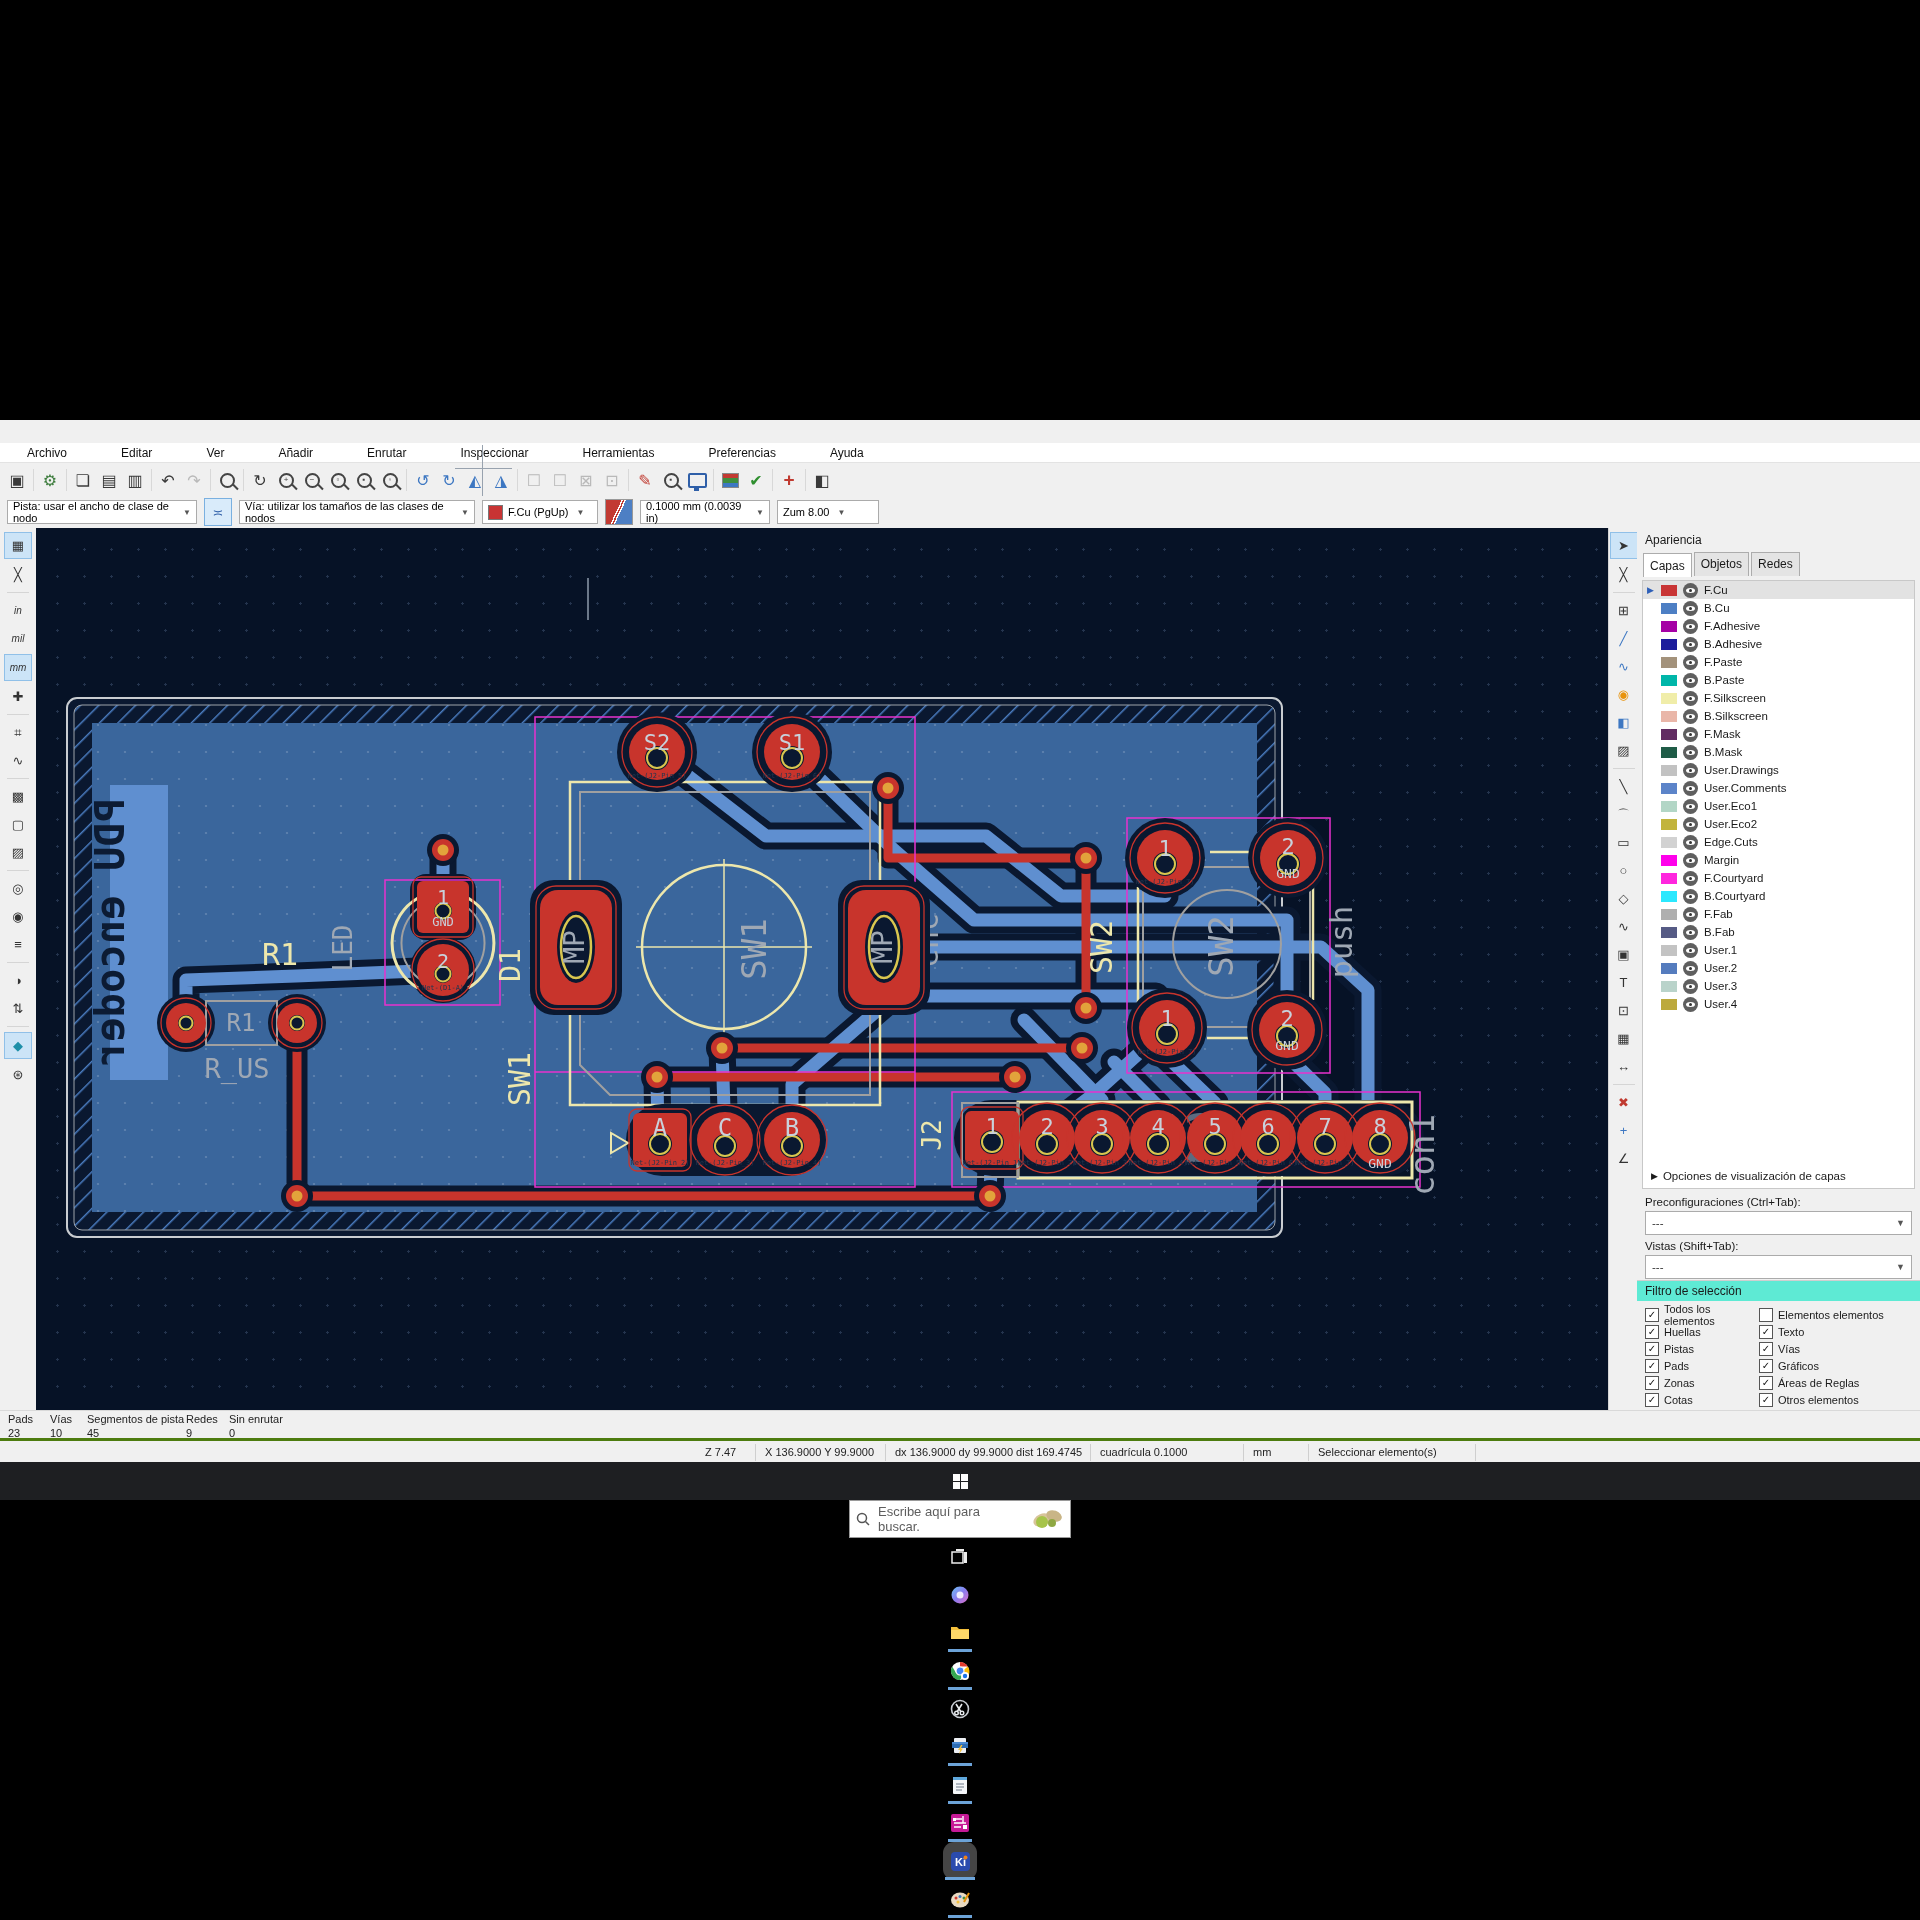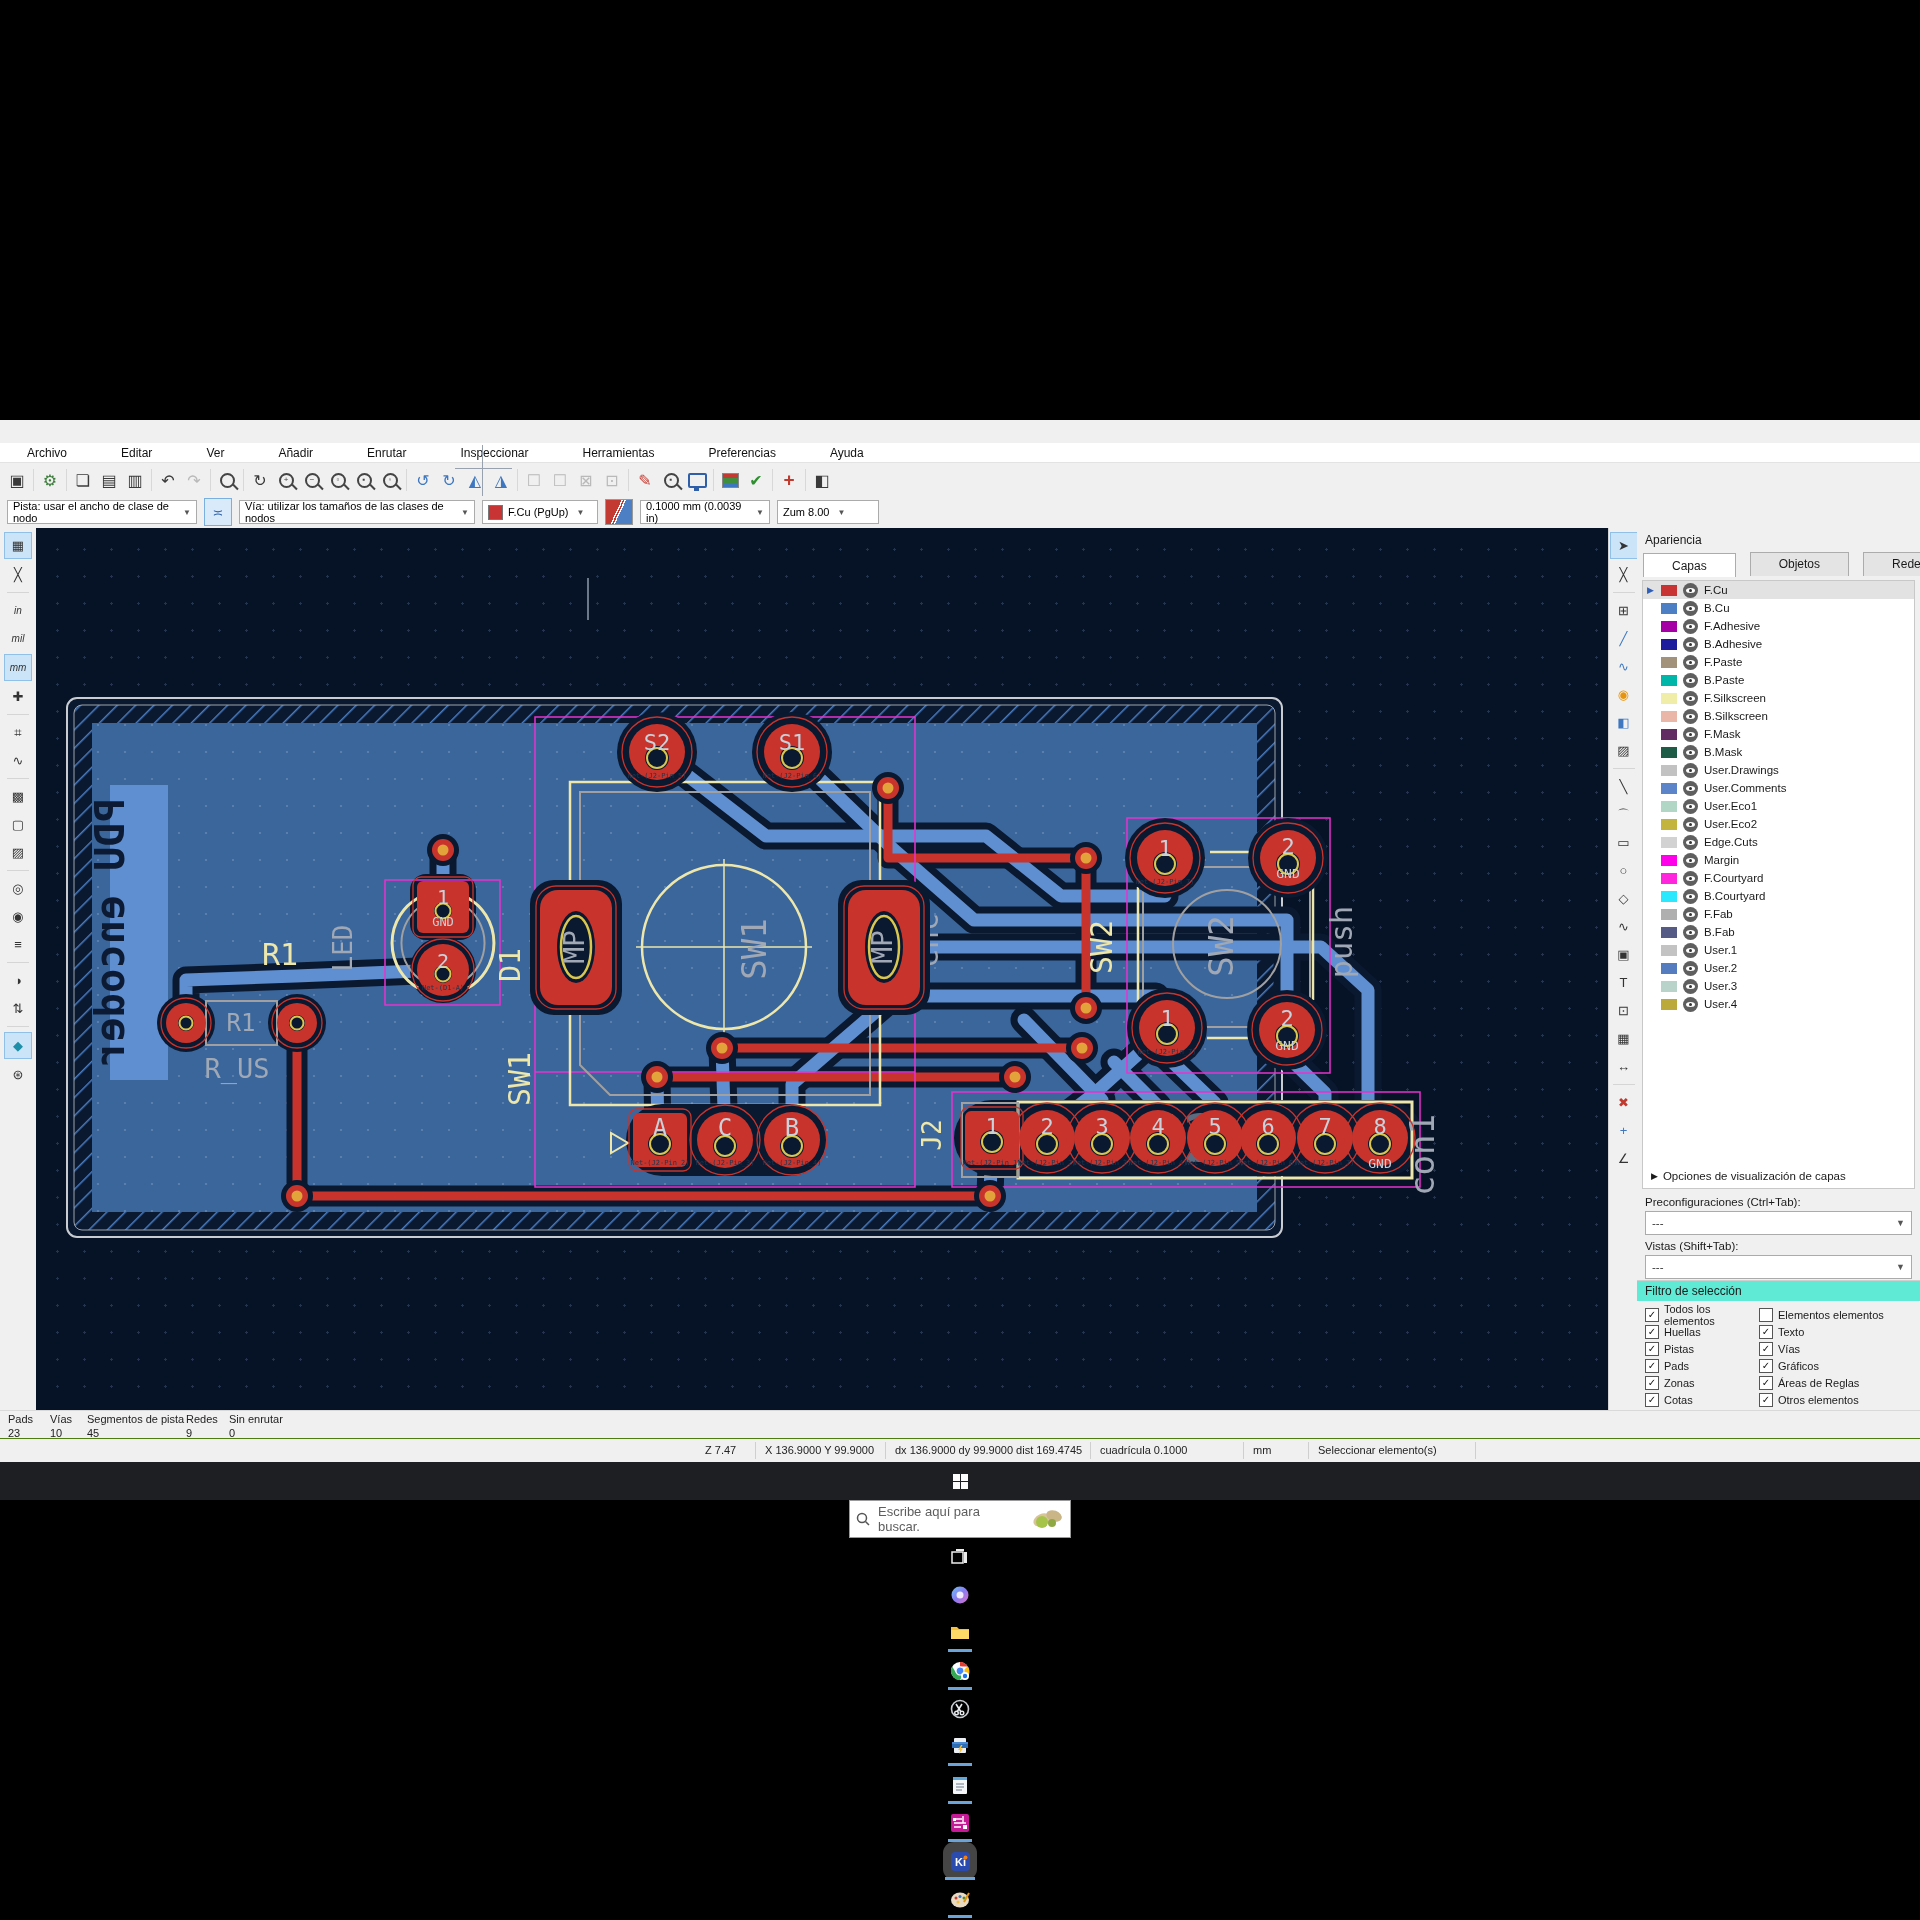--- a/index.html
+++ b/index.html
@@ -45,21 +45,21 @@
   .vi.unit{font-size:10px;font-style:italic;}
   .vsep{width:22px;height:1px;background:#D5D5D5;margin:2px 0;flex:none;}
   
   .canvas{position:absolute;left:36px;top:108px;width:1572px;height:882px;background:#061226;
     background-image:radial-gradient(#24344E 1.2px,rgba(0,0,0,0) 1.3px);background-size:27px 27px;background-position:8px 8px;}
   .xh{background:#98A2AE;position:absolute;z-index:5;}
   
   .panel{position:absolute;left:1637px;top:108px;width:283px;height:882px;background:#F0F0F0;font-size:11.5px;color:#1A1A1A;}
   .ptitle{padding:5px 8px;font-size:12px;}
   .ptabs{display:flex;padding-left:6px;font-size:12px;}
-  .ptab{padding:4px 28px;border:1px solid #ACACAC;border-bottom:none;background:#E4E4E4;margin-right:14px;}
+  .ptab{padding:4px 6px;border:1px solid #ACACAC;border-bottom:none;background:#E4E4E4;margin-right:2px;}
   .ptab.on{background:#FFF;position:relative;top:1px;padding-top:5px;}
   .llist{position:absolute;left:5px;right:5px;top:52px;height:584px;background:#FFF;border:1px solid #C8C8C8;overflow:hidden;}
   .lrow{display:flex;align-items:center;height:18px;padding-left:3px;gap:6px;}
   .lrow.sel{background:#E2E2E2;}
   .larr{width:9px;font-size:9px;color:#2D5FB8;text-align:center;}
   .sw{width:16px;height:11px;flex:none;}
   .eye{width:15px;height:15px;border-radius:50%;background:#5F5F5F;position:relative;flex:none;}
   .eye:before{content:"";position:absolute;left:3px;top:5px;width:9px;height:5px;background:#FFF;border-radius:50%;}
   .eye:after{content:"";position:absolute;left:6px;top:6.5px;width:3px;height:3px;background:#333;border-radius:50%;}
   .loptions{position:absolute;left:5px;right:5px;top:636px;height:24px;background:#FFF;border:1px solid #C8C8C8;border-top:none;display:flex;align-items:center;padding-left:8px;gap:5px;}
@@ -69,21 +69,21 @@
   .fheader{position:absolute;left:0;right:0;top:752px;height:20px;background:#5eead4;border-top:1px solid #CFCFCF;display:flex;align-items:center;padding-left:8px;font-size:12px;}
   .fcols{position:absolute;top:780px;left:8px;right:2px;display:flex;font-size:11px;}
   .fcol{display:flex;flex-direction:column;gap:4px;}
   .fcol.c1{width:108px;margin-right:6px;}
   .frow{display:flex;align-items:center;gap:5px;height:13px;}
   .cb{width:12px;height:12px;border:1px solid #555;background:#FFF;font-size:10px;line-height:11px;text-align:center;color:#111;flex:none;}
   
   .status1{position:absolute;left:0;right:0;top:990px;height:28px;background:#F0F0F0;border-top:1px solid #D9D9D9;font-size:11px;color:#222;}
   .sfield{position:absolute;top:2px;}
   .sfield .v{display:block;margin-top:2px;}
-  .status2{position:absolute;left:0;right:0;top:1018px;height:24px;background:#F0F0F0;border-top:1px solid #4d7c0f;font-size:11px;color:#222;}
+  .status2{position:absolute;left:0;right:0;top:1018px;height:24px;background:#F0F0F0;border-top:3px solid #4d7c0f;font-size:11px;color:#222;}
   .s2f{position:absolute;top:5px;}
   .s2sep{position:absolute;top:3px;width:1px;height:17px;background:#CFCFCF;}
   
   .taskbar{position:absolute;left:0;top:1042px;width:1920px;height:38px;background:#1E1F22;display:flex;align-items:center;flex-direction:column;}
   .startbtn{width:48px;height:38px;display:flex;align-items:center;justify-content:center;flex:none;}
   .winlogo{display:grid;grid-template-columns:7px 7px;grid-template-rows:7px 7px;gap:1px;}
   .winlogo span{background:#FDFDFD;}
   .searchbox{width:222px;height:38px;background:#FFF;border:1px solid #9A9A9A;display:flex;align-items:center;gap:8px;padding:0 6px;box-sizing:border-box;flex:none;}
   .searchbox .ph{color:#5E5E5E;font-size:13px;flex:1;}
   .tbi{width:34px;height:38px;display:flex;align-items:center;justify-content:center;position:relative;flex:none;}

